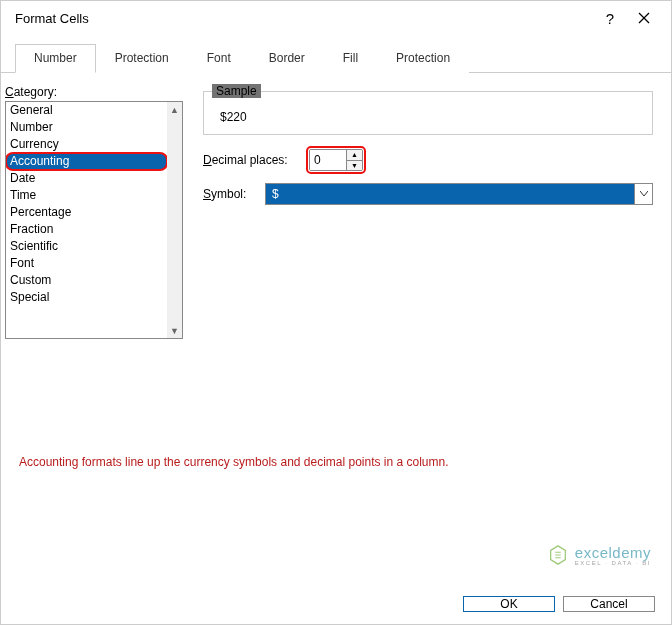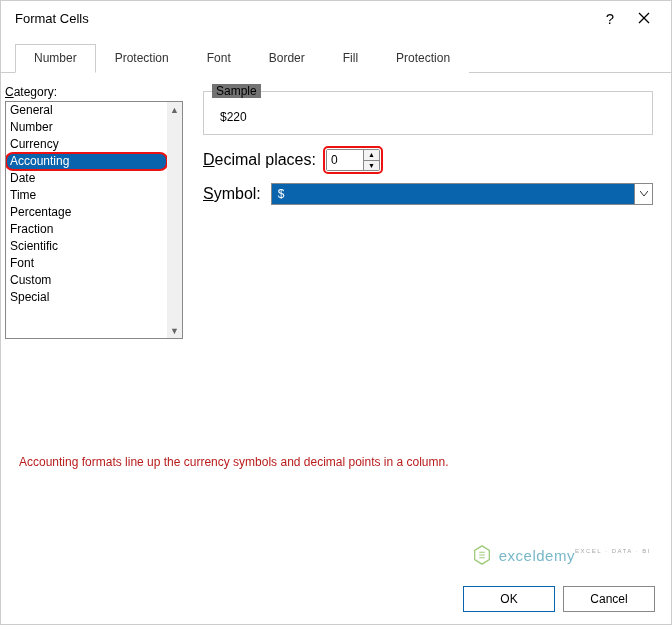--- a/index.html
+++ b/index.html
@@ -137,21 +137,21 @@
     font-size: 12px;
   }
   .sample-value { font-size: 12px; padding-left: 4px; }
 
   .field-row {
     display: flex;
     align-items: center;
     margin-bottom: 12px;
     gap: 10px;
   }
-  .field-label { font-size: 16px; min-width: 96px; }
+  .field-label { font-size: 12px; min-width: 96px; }
 
   .spinner-wrap {
     display: flex;
     border: 1px solid #888;
     height: 22px;
     width: 54px;
     outline: 2px solid #e11;
     outline-offset: 1px;
     border-radius: 2px;
   }
@@ -222,35 +222,35 @@
     bottom: 58px;
     display: flex;
     align-items: center;
     gap: 6px;
     opacity: 0.75;
   }
   .watermark .wm-icon {
     width: 22px; height: 22px;
     display: flex; align-items: center; justify-content: center;
   }
-  .watermark .wm-text { display: flex; flex-direction: row; line-height: 1; justify-content: flex-end; }
+  .watermark .wm-text { display: flex; flex-direction: column; line-height: 1; justify-content: flex-end; }
   .wm-brand { font-size: 15px; color: #4aa0b5; font-weight: 500; letter-spacing: 0.5px; }
   .wm-sub { font-size: 6px; color: #888; letter-spacing: 1.5px; }
 
   
   .footer {
     position: absolute;
     bottom: 12px;
     right: 16px;
     display: flex;
     gap: 8px;
   }
   .btn {
     min-width: 92px;
-    height: 26px;
+    height: 16px;
     border: 1px solid #888;
     background: #fff;
     font-size: 12px;
     cursor: pointer;
     display: flex;
     align-items: center;
     justify-content: center;
   }
   .btn.primary { border: 1px solid #0a64ad; }
 </style>

